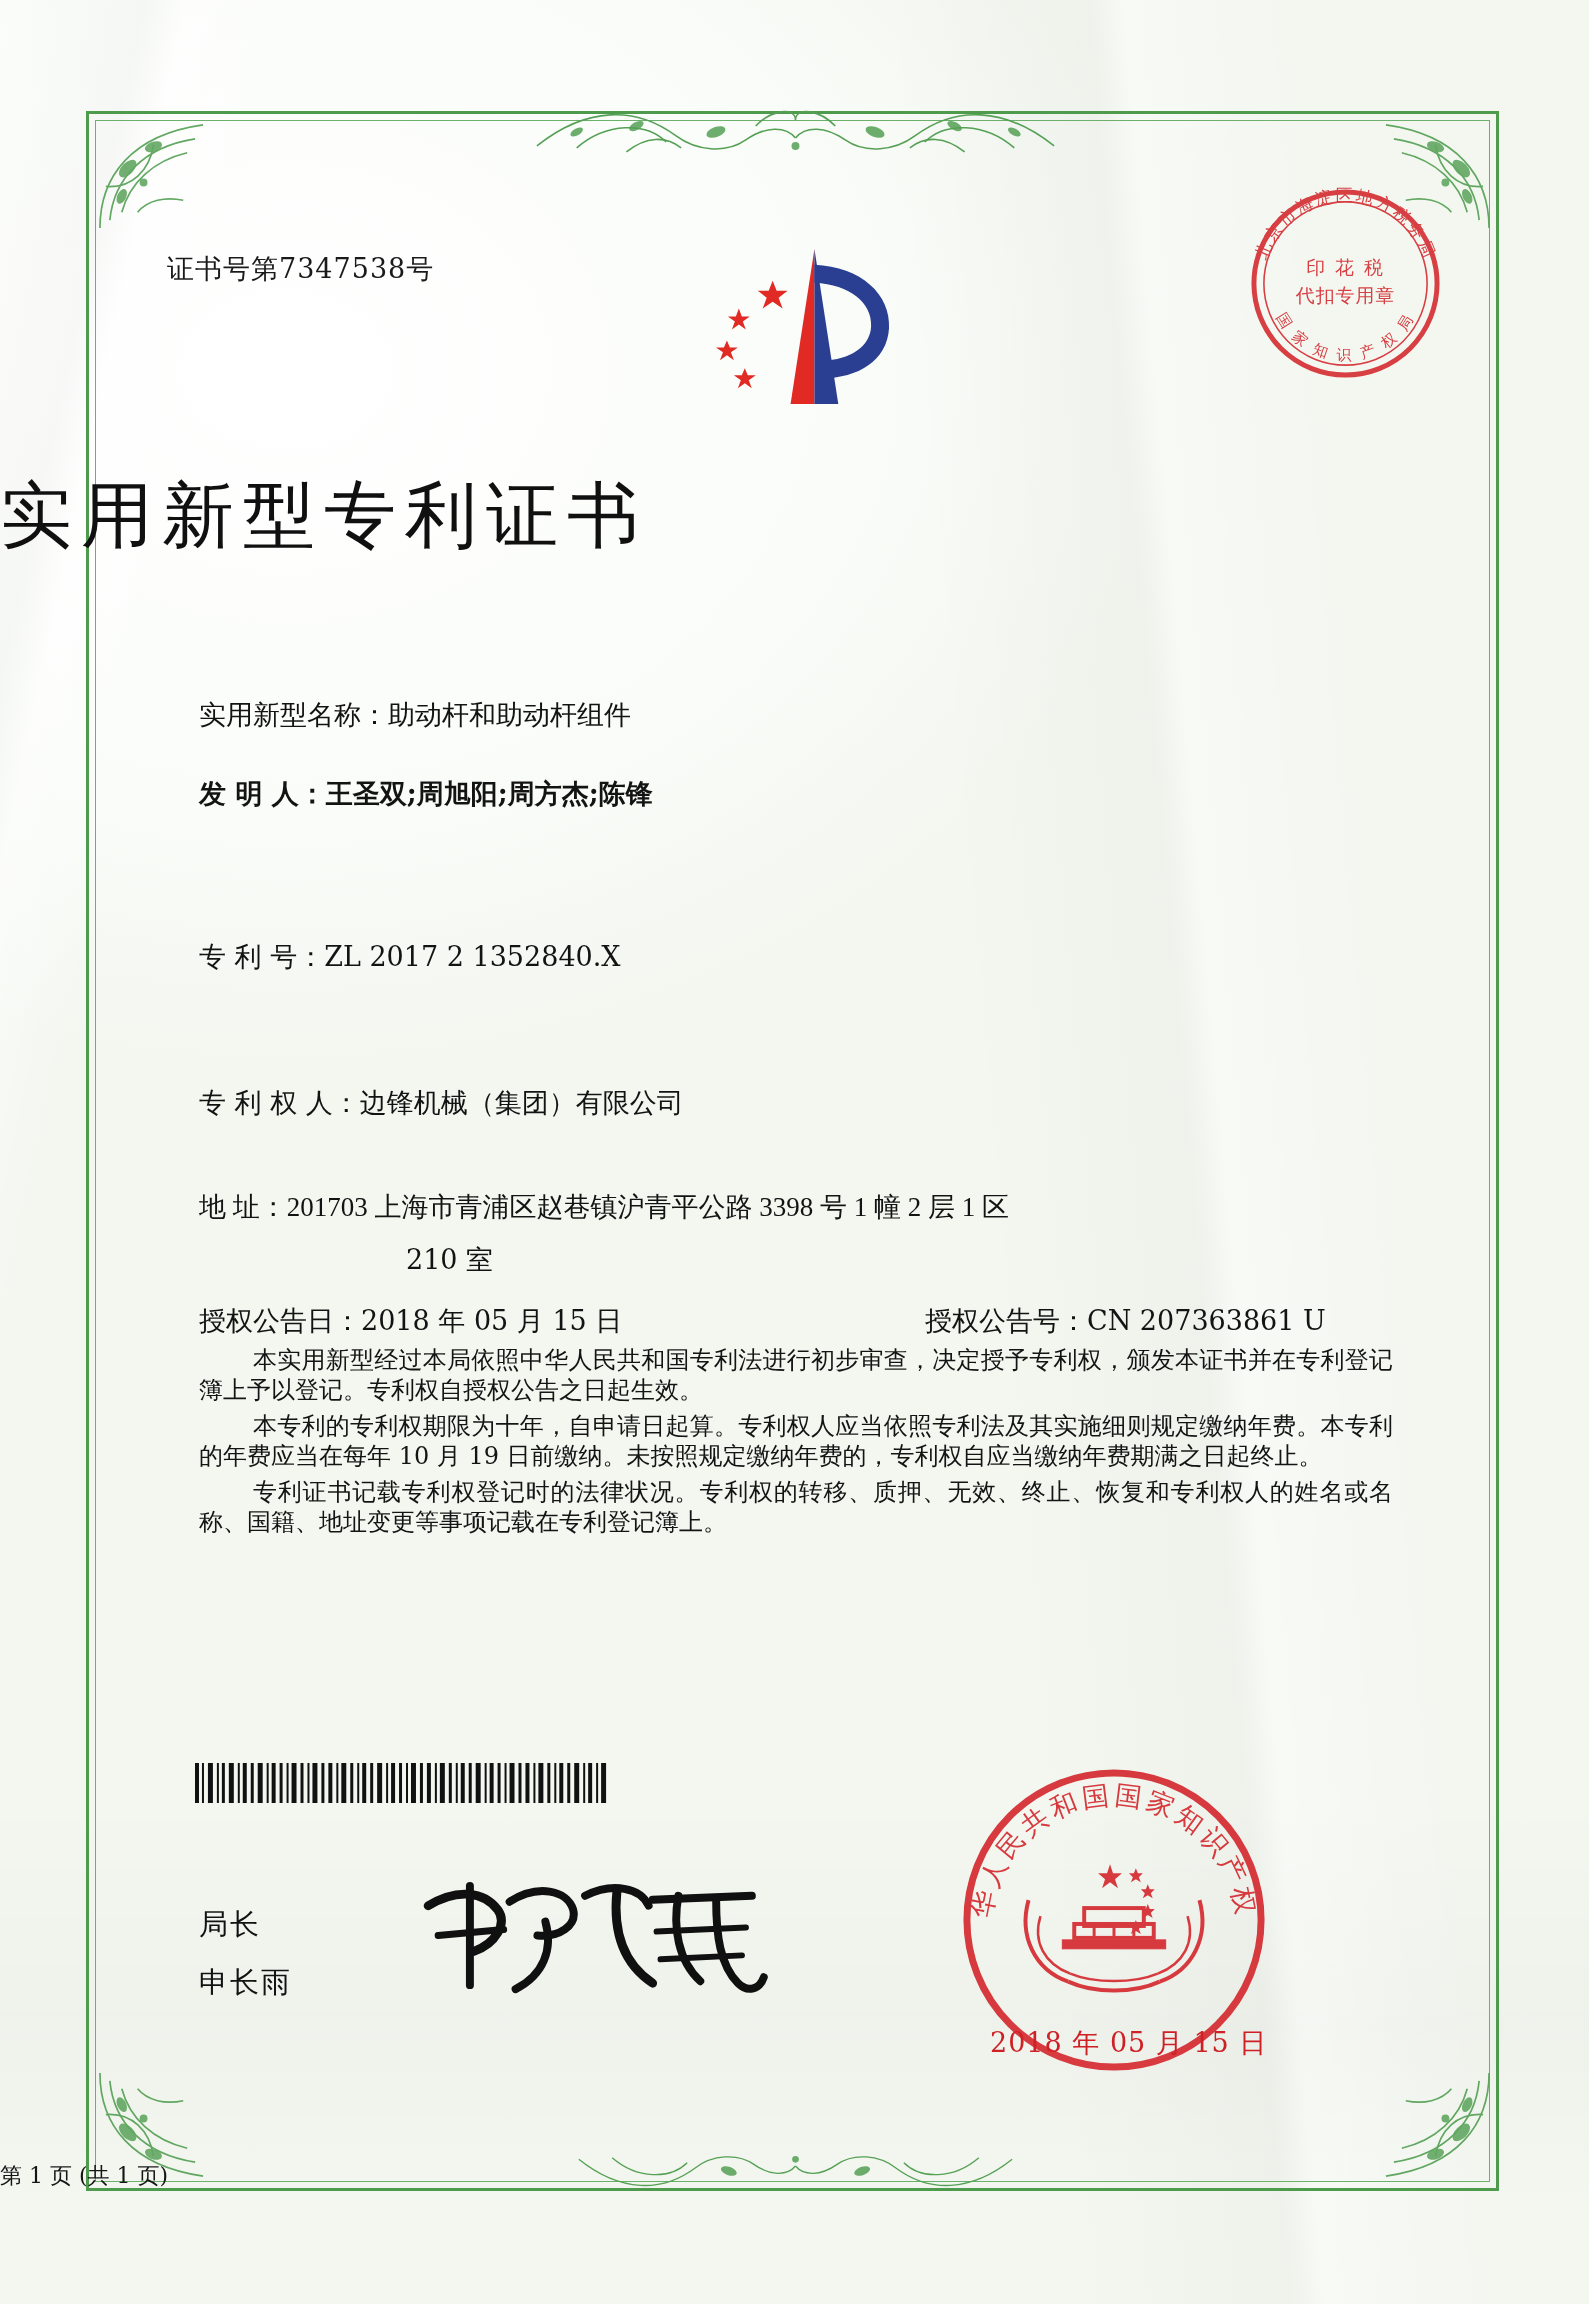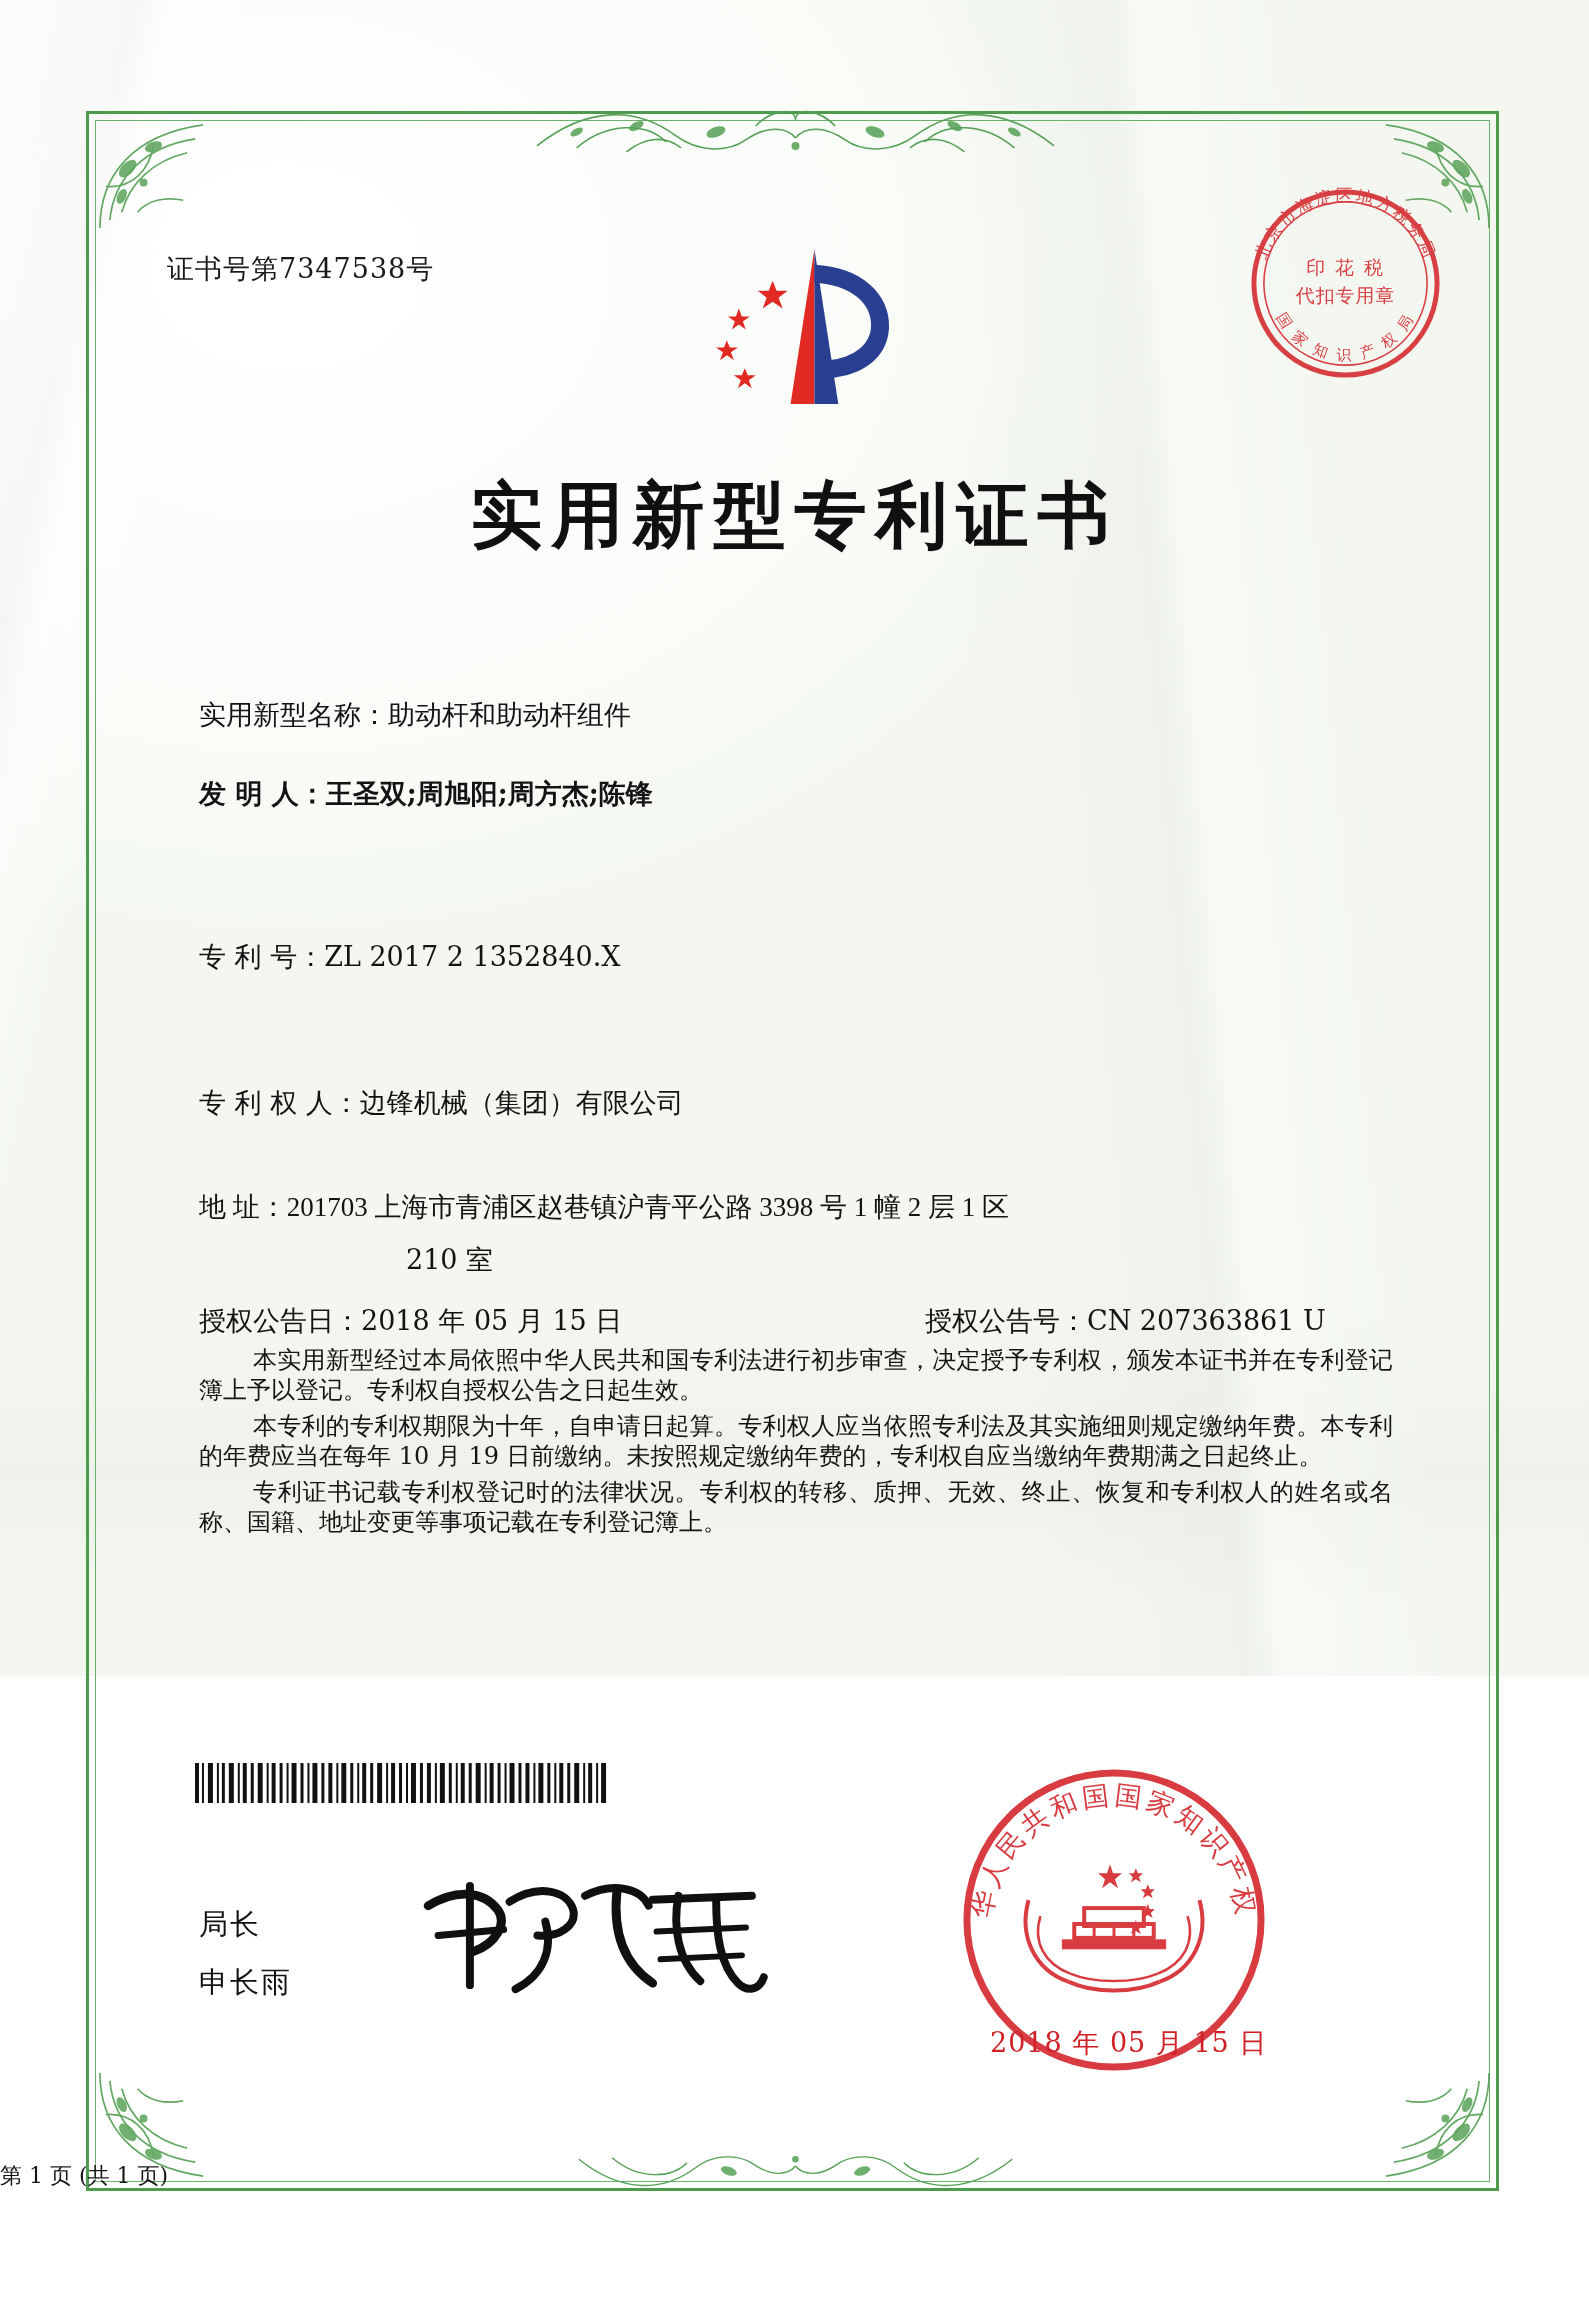--- a/index.html
+++ b/index.html
@@ -13,21 +13,21 @@
     position: relative;
     font-family: "Liberation Serif", "DejaVu Serif", serif;
     overflow: hidden;
   }
 
   
   #paper {
     position: absolute;
     left: 0; top: 0;
     width: 1589px;
-    height: 1676px;
+    height: 2304px;
     background:
       radial-gradient(ellipse 896px 697px at 18% 16%, #ffffff 0%, #fbfdfa 55%, #f3f7f0 100%),
       linear-gradient(125deg, #fdfefc 0%, #f4f8f1 45%, #eef4ea 100%);
   }
   
   #paper::before {
     content: "";
     position: absolute;
     left: 0; top: 0; right: 0; bottom: 0;
     background:
@@ -105,23 +105,23 @@
   #seal-tax {
     position: absolute;
     left: 1239px; top: 177px;
     width: 213px; height: 213px;
   }
 
   #main-title {
     position: absolute;
     left: 0; top: 468px;
     width: 1589px;
-    text-align: center;
+    text-align: left;
     font-size: 72px;
-    font-weight: bold;
+    font-weight: normal;
     letter-spacing: 9px;
     color: #101010;
     font-family: "DejaVu Serif", "Liberation Serif", serif;
   }
 
   .field-row {
     position: absolute;
     font-size: 27px;
     color: #131313;
     font-family: "DejaVu Serif", "Liberation Serif", serif;

